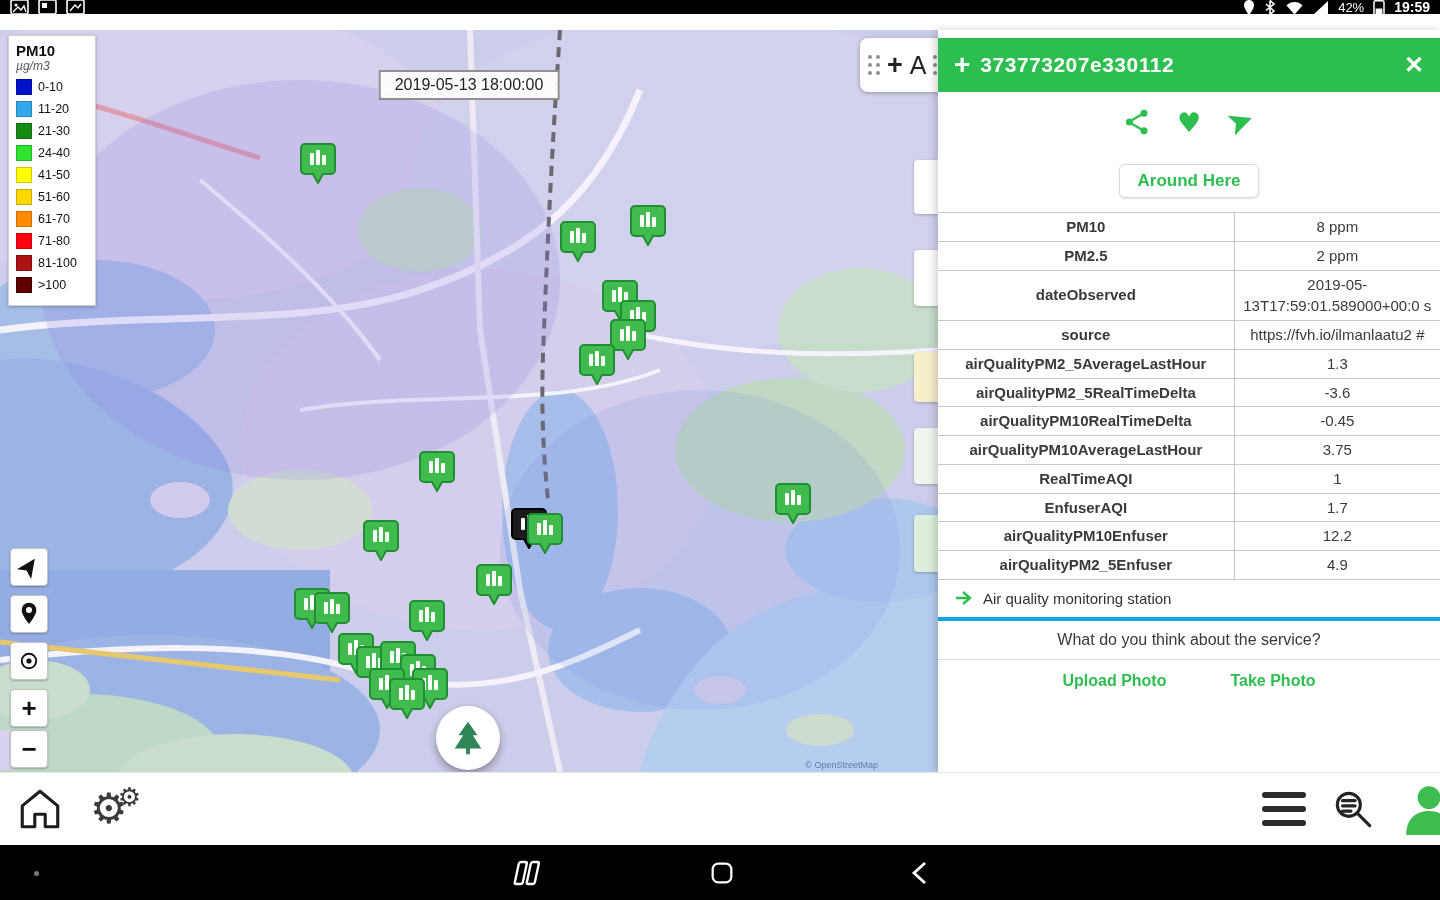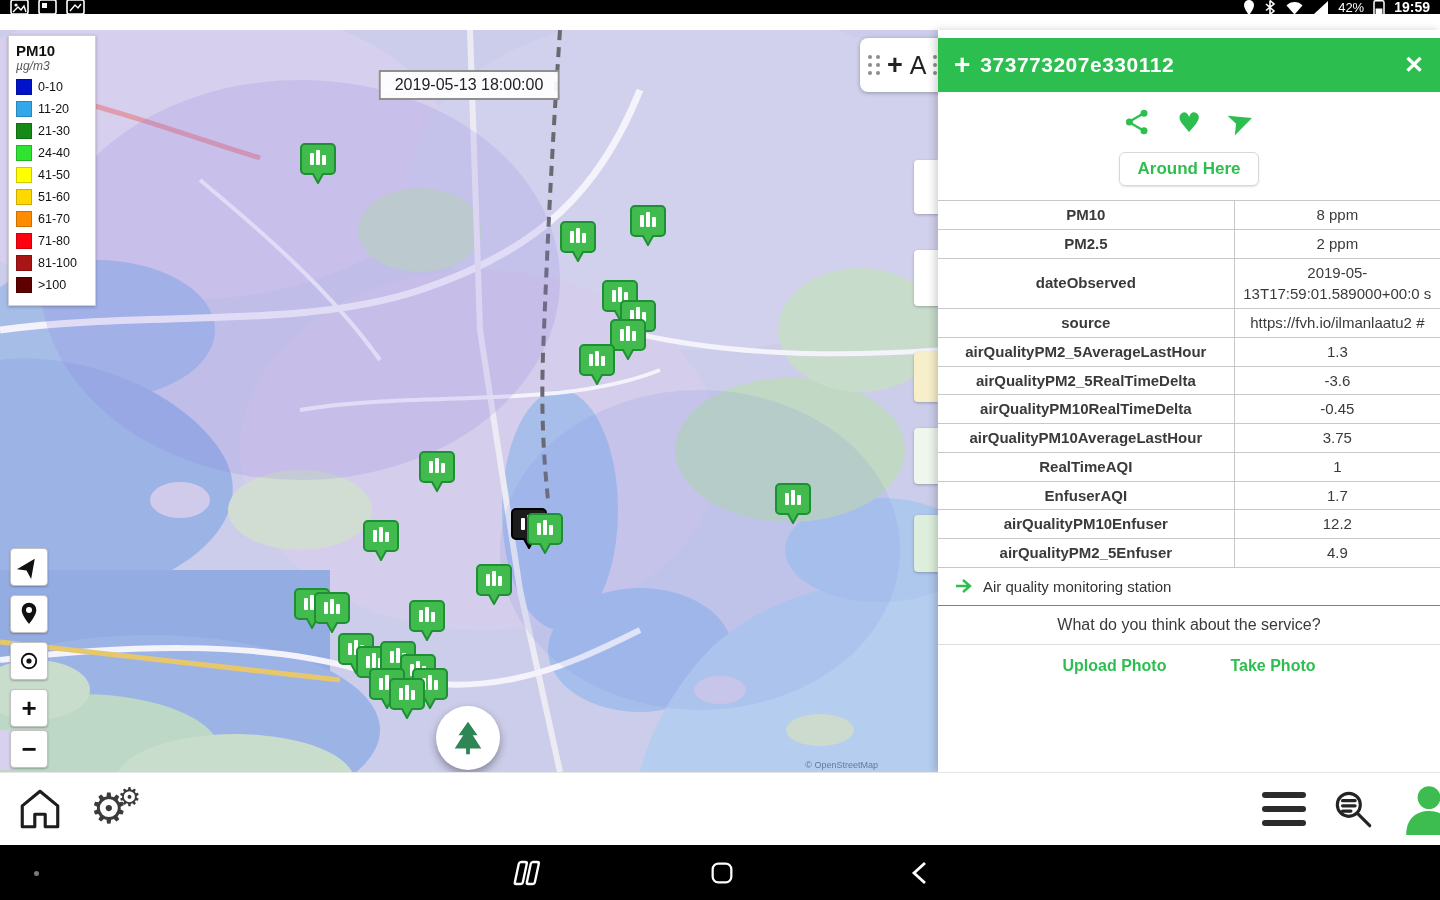--- a/index.html
+++ b/index.html
@@ -68,35 +68,35 @@
     align-items:center;padding:0 16px;color:#fff}
   .panel-add{font-size:28px;font-weight:bold;margin-right:10px;cursor:pointer}
   .panel-title{font-size:21px;font-weight:bold;flex:1;letter-spacing:.5px}
   .panel-close{font-size:24px;font-weight:bold;cursor:pointer}
 
   .icons-row{display:flex;align-items:center;justify-content:center;gap:26px;margin-top:12px;height:36px;
     color:var(--accent,#2dbe50)}
   .icon-btn{cursor:pointer;display:flex;align-items:center}
   .heart-glyph{font-family:"DejaVu Sans",sans-serif;font-size:27px;line-height:1}
 
-  .around-wrap{text-align:center;margin-top:12px}
+  .around-wrap{text-align:center;margin-top:24px}
   .around-btn{display:inline-block;border:1px solid #d8d8d8;border-radius:6px;padding:6px 18px;
     color:var(--accent,#2dbe50);font-size:17px;font-weight:bold;box-shadow:0 1px 2px rgba(0,0,0,.12);cursor:pointer}
 
   table.attrs{width:100%;border-collapse:collapse;margin-top:14px;font-size:15px;color:#3a3a3a;table-layout:fixed}
   table.attrs td{border:1px solid #c8c8c8;text-align:center;padding:3px 8px;vertical-align:middle;
     overflow-wrap:anywhere;line-height:1.45}
   table.attrs td.attr-key{font-weight:bold;width:59%}
   table.attrs td:first-child{border-left:none}
   table.attrs td:last-child{border-right:none}
 
   .station-note{display:flex;align-items:center;gap:9px;padding:10px 16px;font-size:15px;color:#333}
   .station-arrow{color:var(--accent,#2dbe50);display:flex}
 
-  .feedback{border-top:1px solid #0ea5e9;padding:10px 8px;text-align:center;font-size:16px;color:#3a3a3a}
+  .feedback{border-top:4px solid #0ea5e9;padding:10px 8px;text-align:center;font-size:16px;color:#3a3a3a}
 
   .photo-row{border-top:1px solid #ddd;display:flex;justify-content:center;gap:64px;padding:12px 0;
     color:var(--accent,#2dbe50);font-size:16px;font-weight:bold}
   .photo-link{cursor:pointer}
 
   
   .toolbar{position:absolute;top:772px;left:0;width:1440px;height:73px;background:#fff;z-index:30;
     display:flex;align-items:center;justify-content:space-between;overflow:hidden;border-top:1px solid #e6e6e6}
   .tb-left{display:flex;align-items:center;gap:26px;padding-left:16px}
   .tb-right{display:flex;align-items:center;gap:24px;padding-right:0;margin-right:-6px}

